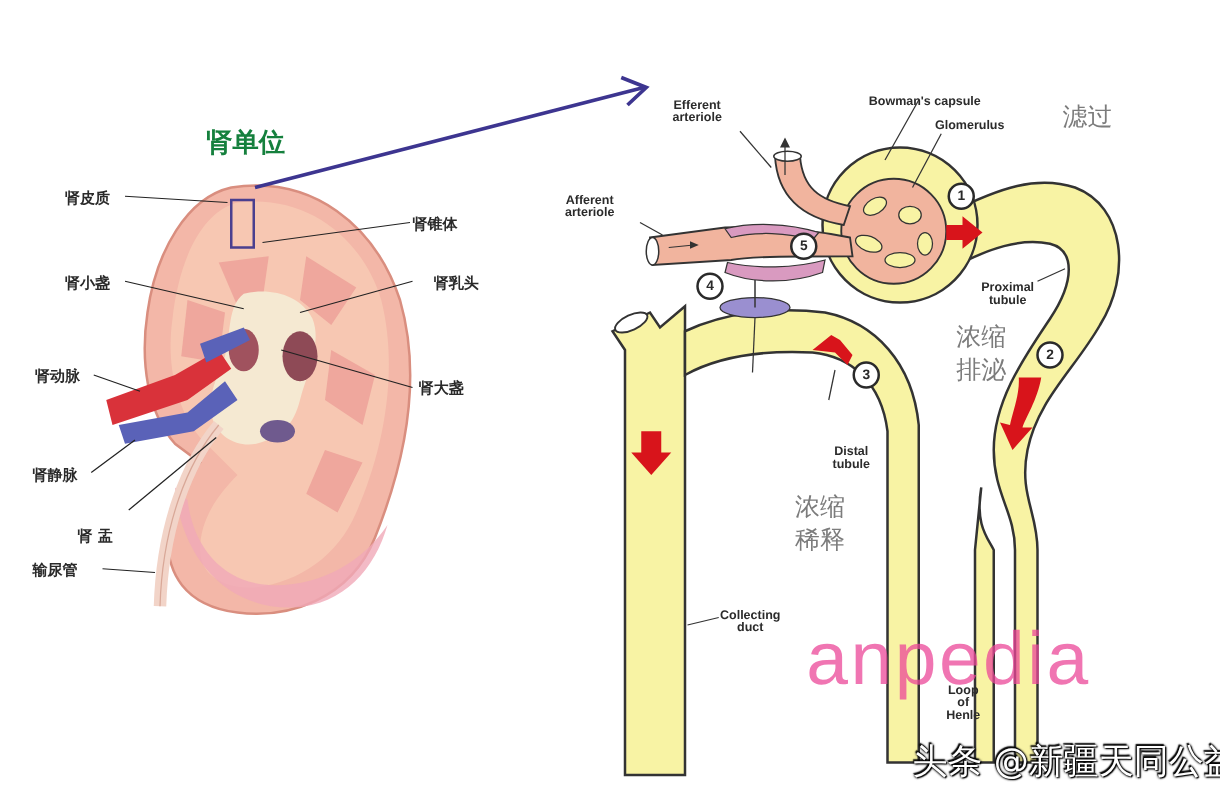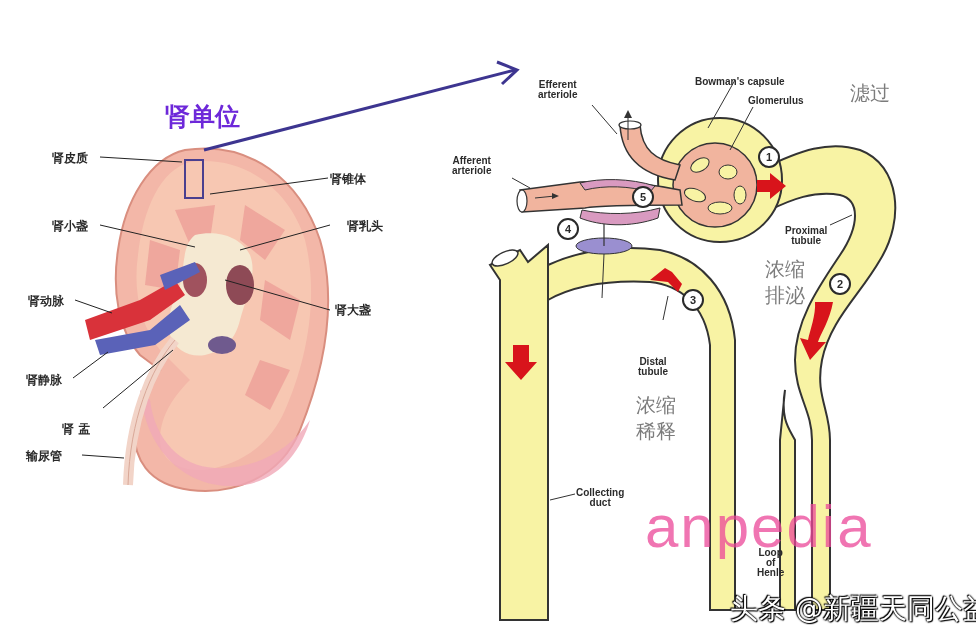--- a/index.html
+++ b/index.html
@@ -1,20 +1,20 @@
 <!DOCTYPE html>
 <html><head>
 <meta charset="utf-8">
 <style>
   html,body{margin:0;padding:0;background:#ffffff;}
   body{width:976px;height:633px;position:relative;overflow:hidden;font-family:"DejaVu Sans",sans-serif;}
   #stage{position:absolute;left:0;top:0;width:976px;height:633px;}
   svg{position:absolute;left:0;top:0;}
   .lbl-cn{position:absolute;font-family:"DejaVu Serif",serif;font-size:12px;font-weight:bold;color:#2a2a2a;white-space:nowrap;}
-  .title-cn{position:absolute;font-family:Liberation Serif, serif;font-size:25px;font-weight:bold;color:#6d28d9;white-space:nowrap;}
+  .title-cn{position:absolute;font-family:Liberation Serif, serif;font-size:21px;font-weight:bold;color:#15803d;white-space:nowrap;}
   .lbl-en{position:absolute;font-family:"Liberation Sans",sans-serif;font-size:10px;font-weight:bold;color:#2b2b2b;line-height:10px;text-align:center;white-space:nowrap;}
   .func-cn{position:absolute;font-family:"DejaVu Sans",sans-serif;font-size:20px;color:#7c7c7c;line-height:26px;white-space:nowrap;}
   .watermark{position:absolute;font-family:"Liberation Sans",sans-serif;font-size:60px;color:#ec4899;opacity:.75;letter-spacing:2px;}
   .weibo{position:absolute;font-family:"DejaVu Sans",sans-serif;font-size:16px;color:#c4c4c4;white-space:nowrap;}
   .credit{position:absolute;font-family:"DejaVu Sans",sans-serif;font-size:28px;color:#ffffff;white-space:nowrap;
           text-shadow:0 0 2px #000,0 0 2px #000,1px 1px 1px #000,-1px -1px 1px #000;}
   .num{position:absolute;width:18px;height:18px;border:2px solid #2a2a2a;border-radius:50%;background:#fff;
        font-family:"Liberation Sans",sans-serif;font-size:11px;font-weight:bold;color:#2a2a2a;text-align:center;line-height:18px;}
 </style>
 </head>
@@ -147,21 +147,21 @@
   <div class="lbl-cn" style="left:335px;top:302px;">肾大盏</div>
 
   <div class="lbl-en" style="left:538px;top:80px;white-space:pre;">Efferent
 arteriole</div>
   <div class="lbl-en" style="left:452px;top:156px;white-space:pre;">Afferent
 arteriole</div>
   <div class="lbl-en" style="left:695px;top:67px;margin-top:10px;">Bowman's capsule</div>
   <div class="lbl-en" style="left:748px;top:96px;">Glomerulus</div>
   <div class="lbl-en" style="left:785px;top:226px;white-space:pre;">Proximal
 tubule</div>
-  <div class="lbl-en" style="left:638px;top:357px;white-space:pre;">Distal
+  <div class="lbl-en" style="left:666px;top:357px;white-space:pre;">Distal
 tubule</div>
   <div class="lbl-en" style="left:576px;top:488px;white-space:pre;">Collecting
 duct</div>
   <div class="lbl-en" style="left:757px;top:548px;white-space:pre;">Loop
 of
 Henle</div>
 
   <div class="func-cn" style="left:850px;top:80px;">滤过</div>
   <div class="func-cn" style="left:765px;top:256px;white-space:pre;">浓缩
 排泌</div>

